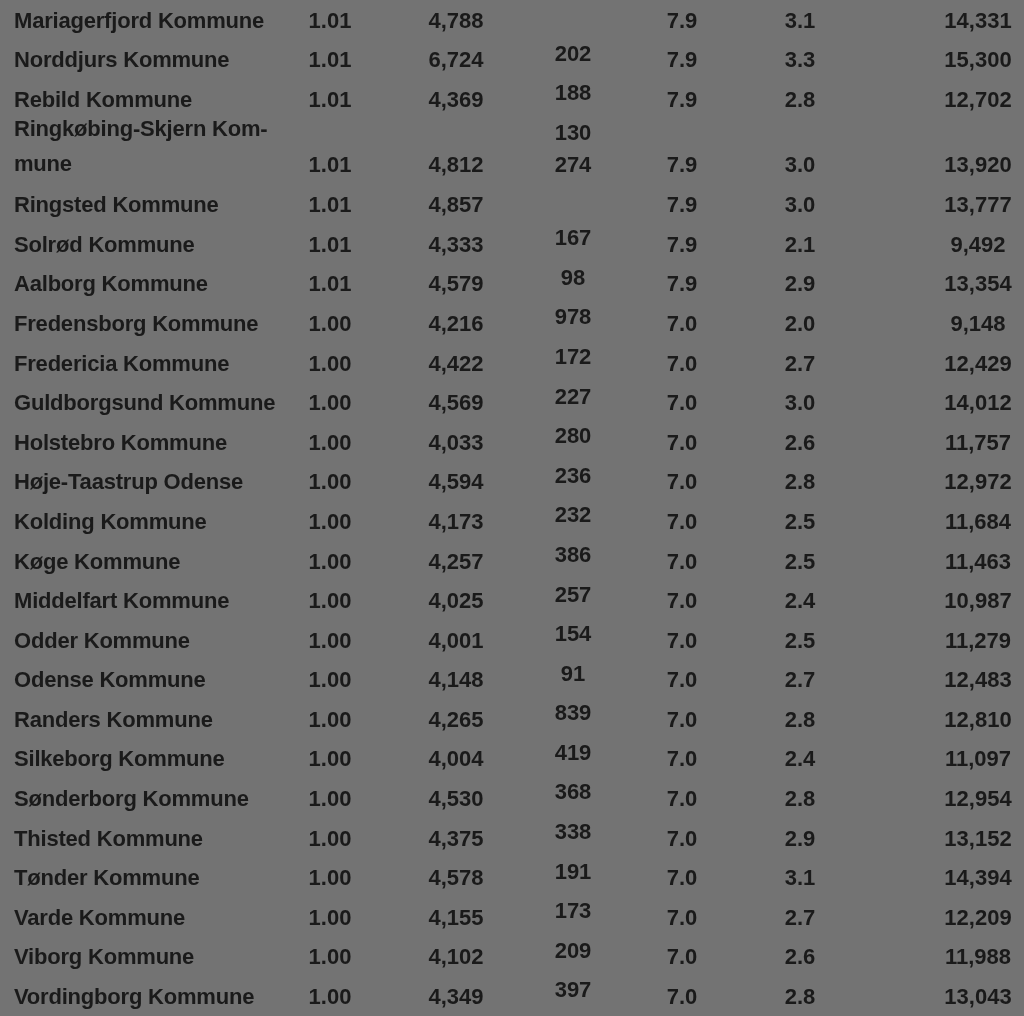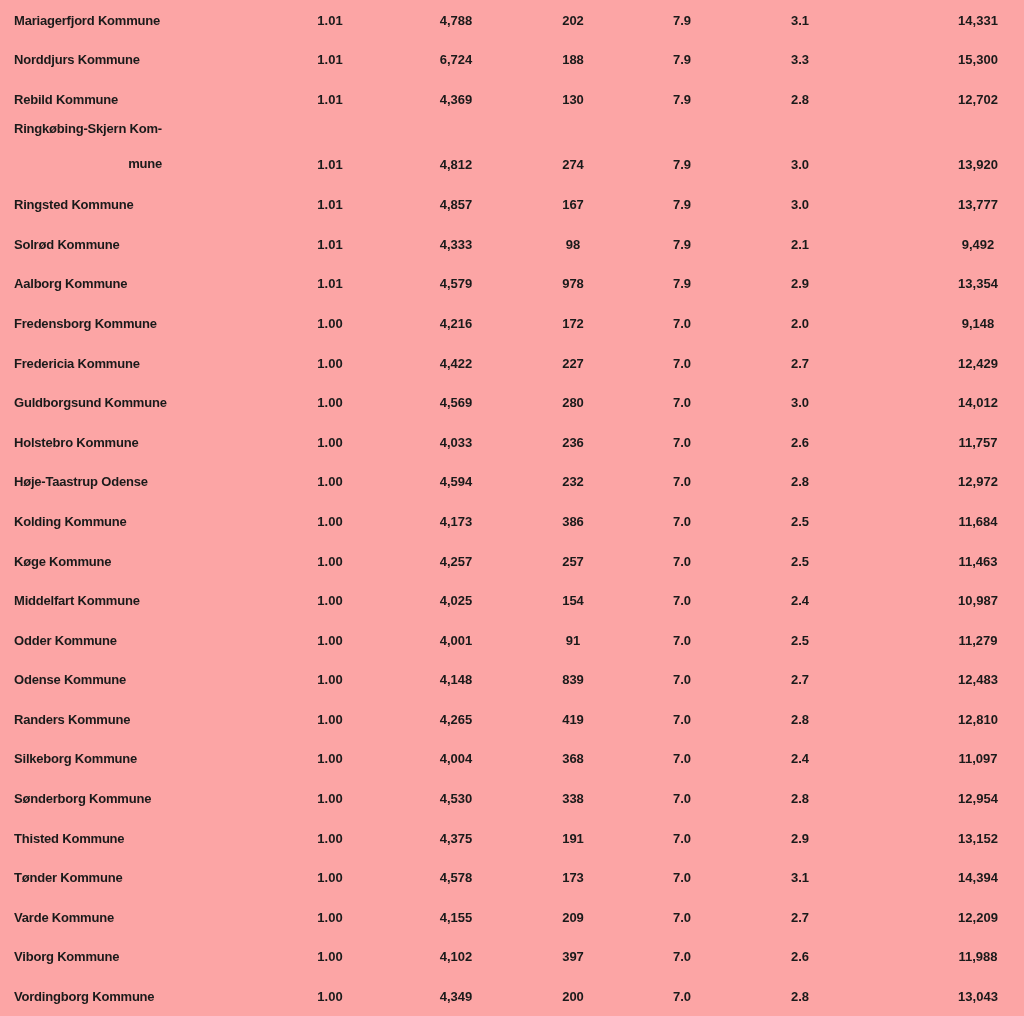--- a/index.html
+++ b/index.html
@@ -4,27 +4,26 @@
 <style>
   html, body {
     margin: 0;
     padding: 0;
     background: #ffffff;
   }
   .page {
     position: relative;
     width: 1024px;
     height: 1016px;
-    background: #fca5a5;
+    background: #737373;
     overflow: hidden;
     font-family: "Liberation Sans", "DejaVu Sans", sans-serif;
     font-weight: 700;
-    font-size: 13px;
+    font-size: 22px;
     color: #1a1a1a;
-    text-align: right;
   }
   .table {
     width: 100%;
     height: 100%;
   }
   .row {
     position: relative;
     height: 39.6px;
   }
   .row.two-line {
@@ -38,21 +37,21 @@
     line-height: 21px;
   }
   .cell.name {
     left: 14px;
     transform: translateY(-50%);
     letter-spacing: -0.2px;
   }
   
   .c2 { left: 330px; }
   .c3 { left: 456px; }
-  .c4 { left: 573px; }
+  .c4 { left: 573px; margin-top: 33px; }
   .c5 { left: 682px; }
   .c6 { left: 800px; }
   .c7 { left: 978px; }
   
   .two-line .cell {
     top: auto;
     bottom: 9px;
     transform: translateX(-50%);
   }
   .two-line .cell.name {

